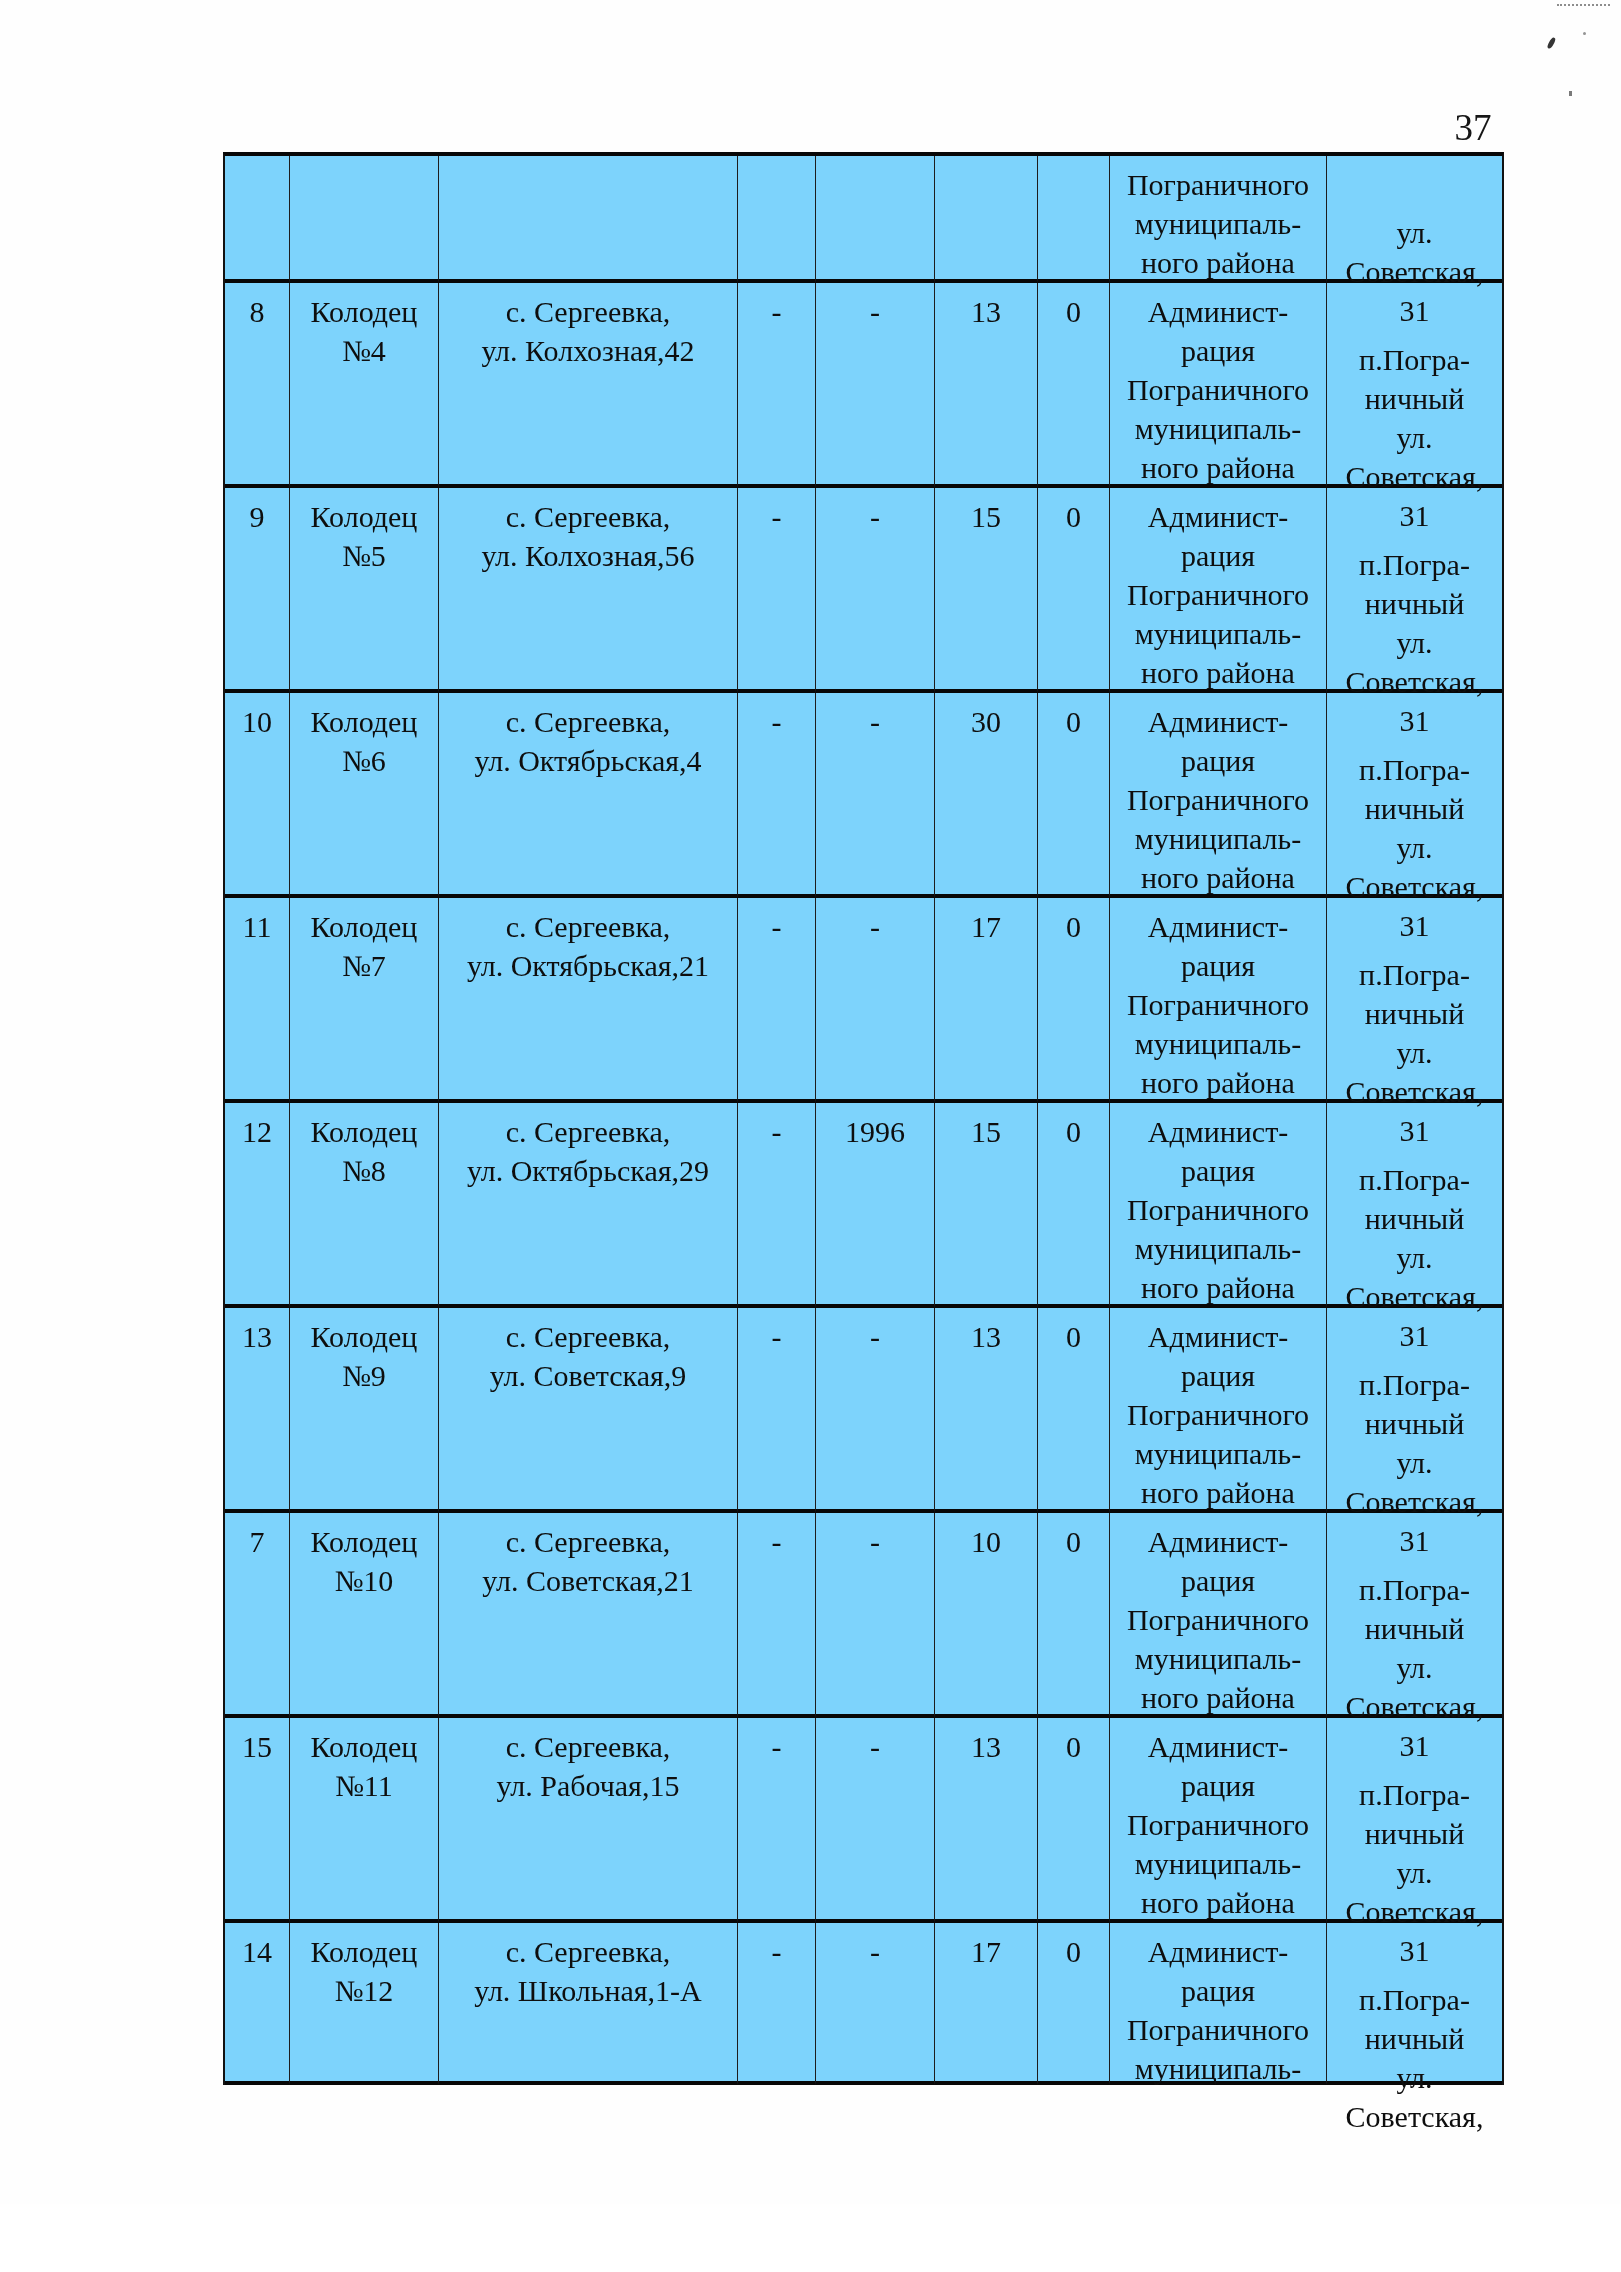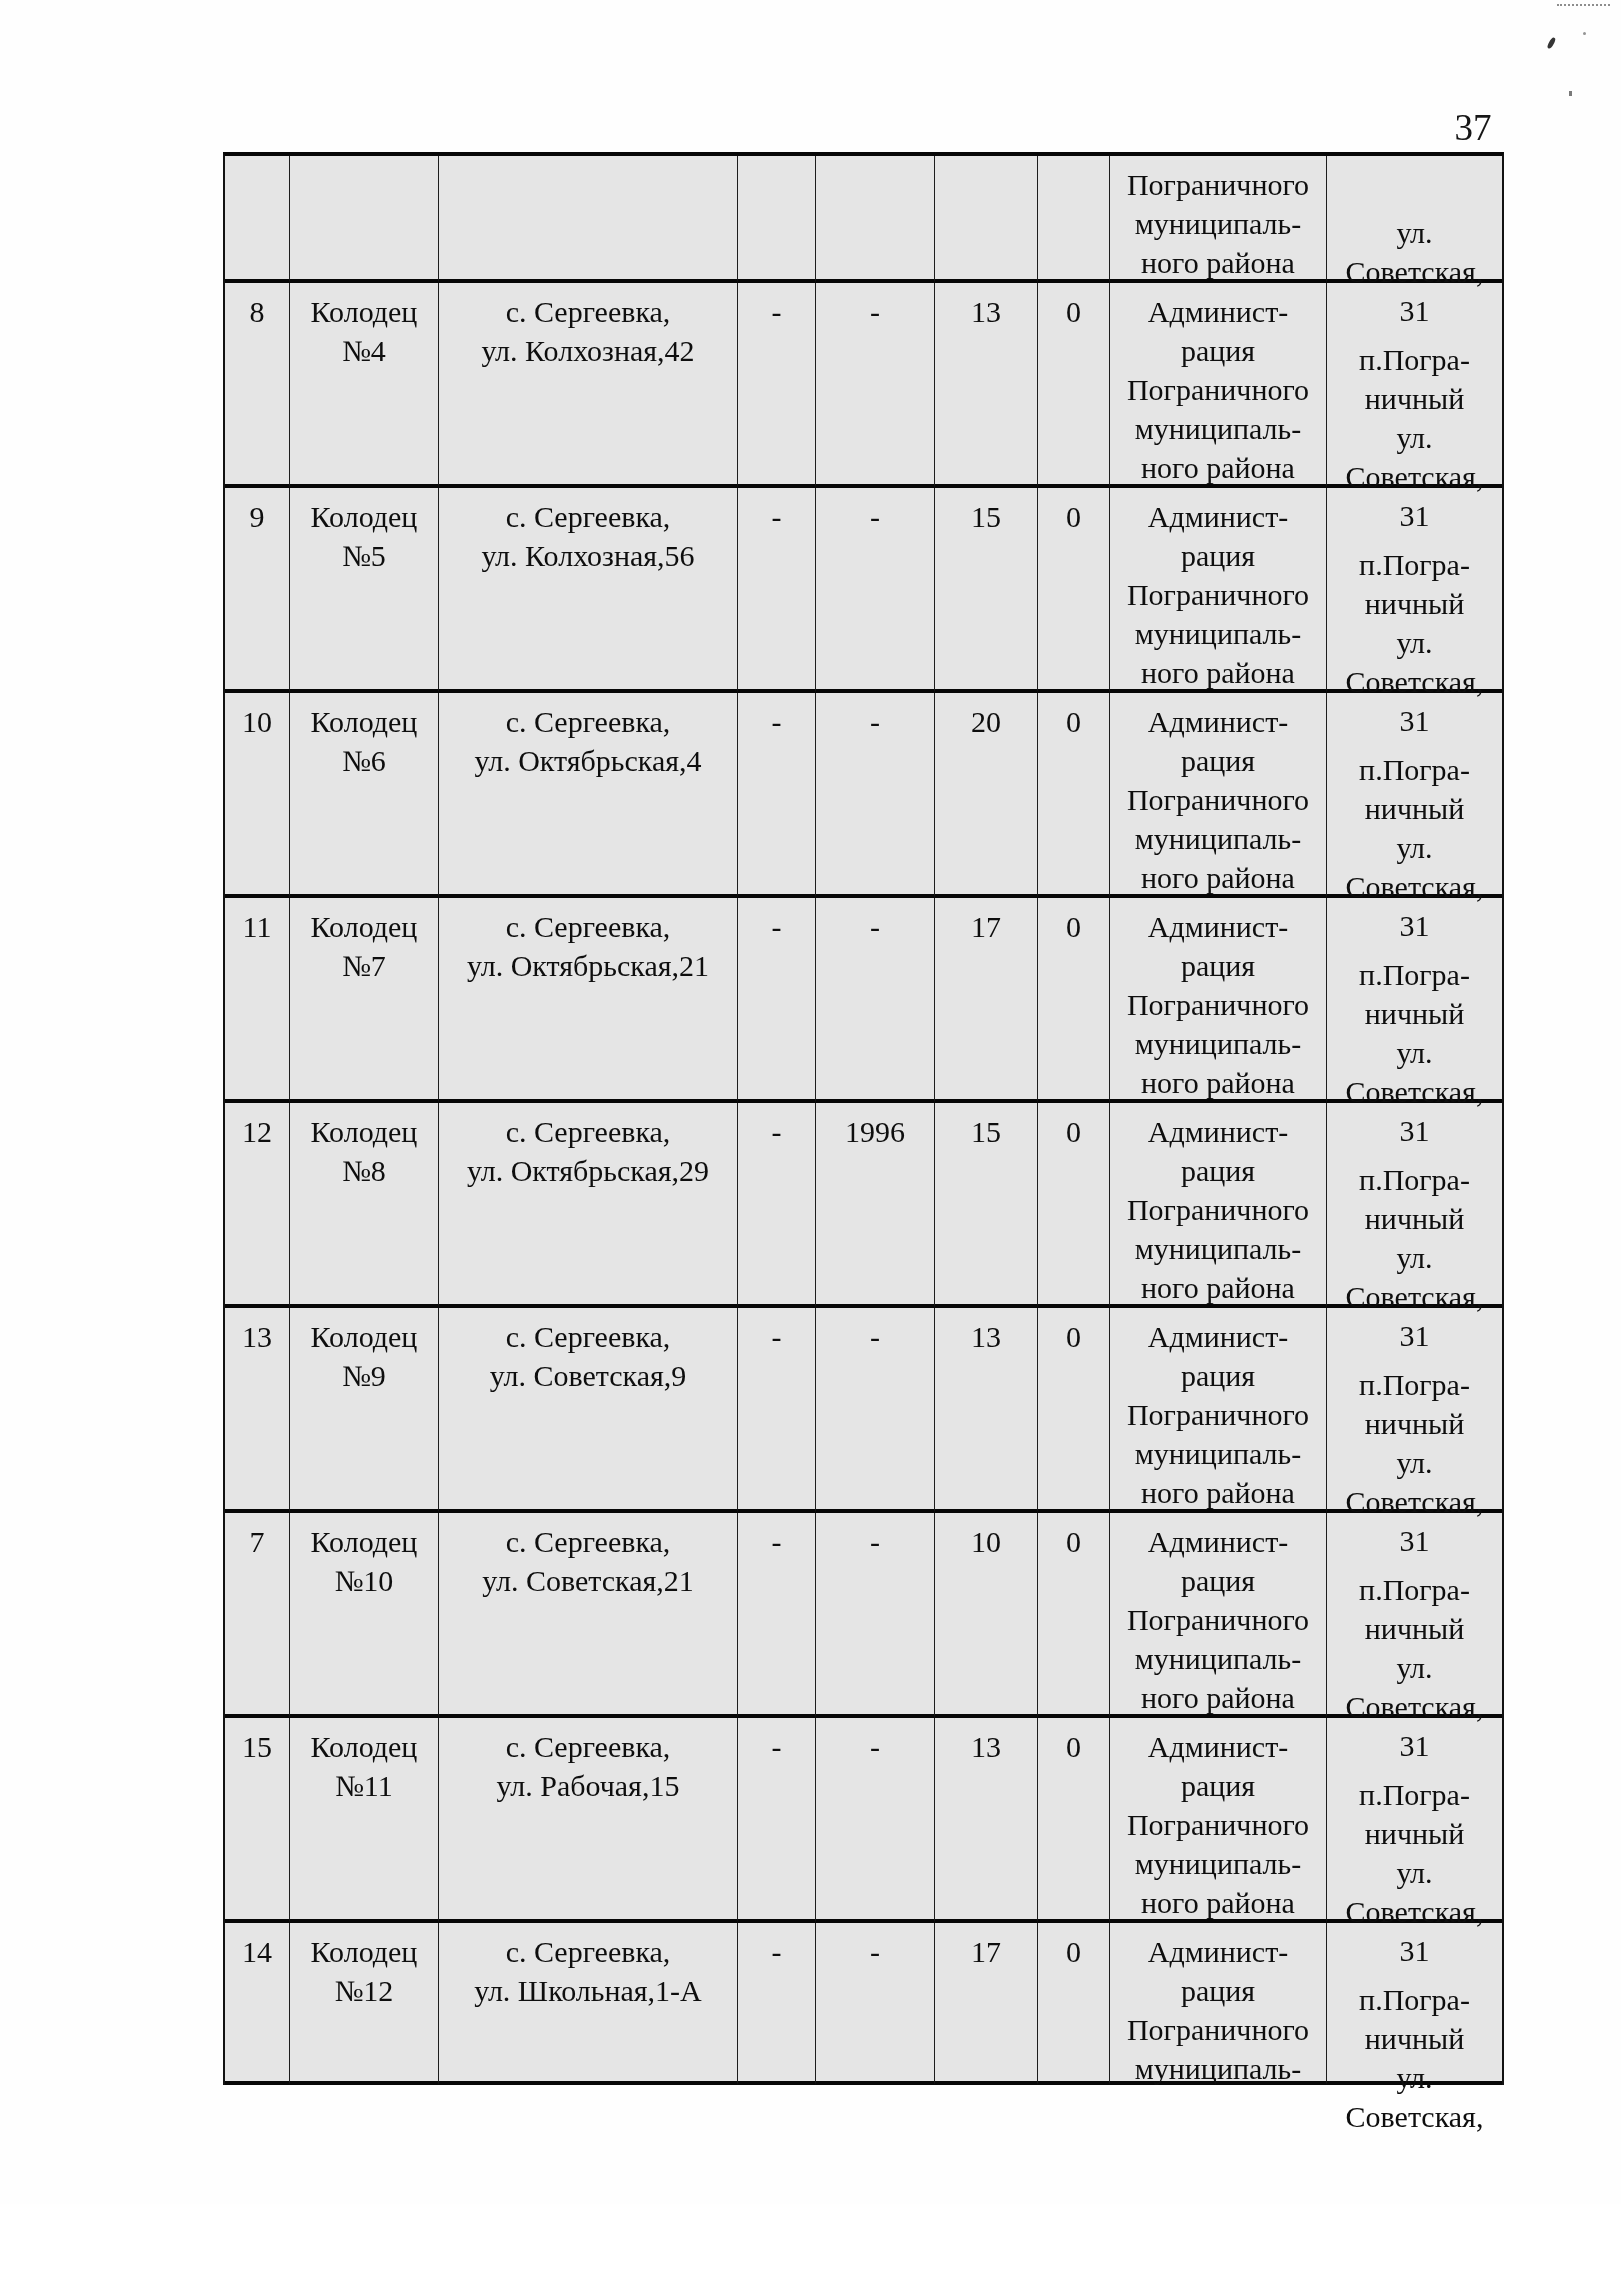--- a/index.html
+++ b/index.html
@@ -63,21 +63,21 @@
   .wells-table {
     position: absolute;
     left: 223px;
     top: 152px;
     display: grid;
     grid-template-columns: 65px 149px 299px 78px 119px 103px 72px 217px 175px;
     grid-template-rows: 127px repeat(8, 205px) 162px;
     border-top: 4.5px solid #070707;
     border-left: 2.6px solid #121212;
     border-right: 2.6px solid #121212;
-    background: #e5e5e5;
+    background: #7dd3fc;
   }
   .row { display: contents; }
   .cell {
     box-sizing: border-box;
     border-right: 1.3px solid #1d1d1d;
     border-bottom: 4.5px solid #070707;
     text-align: center;
     white-space: pre-line;
     font-size: 30px;
     line-height: 39px;
@@ -161,21 +161,21 @@
     </div>
 
     <div class="row">
       <div class="cell">10</div>
       <div class="cell">Колодец
 №6</div>
       <div class="cell">с. Сергеевка,
 ул. Октябрьская,4</div>
       <div class="cell">-</div>
       <div class="cell">-</div>
-      <div class="cell">20</div>
+      <div class="cell">30</div>
       <div class="cell">0</div>
       <div class="cell">Админист-
 рация
 Пограничного
 муниципаль-
 ного района</div>
       <div class="cell">п.Погра-
 ничный
 ул.
 Советская,

